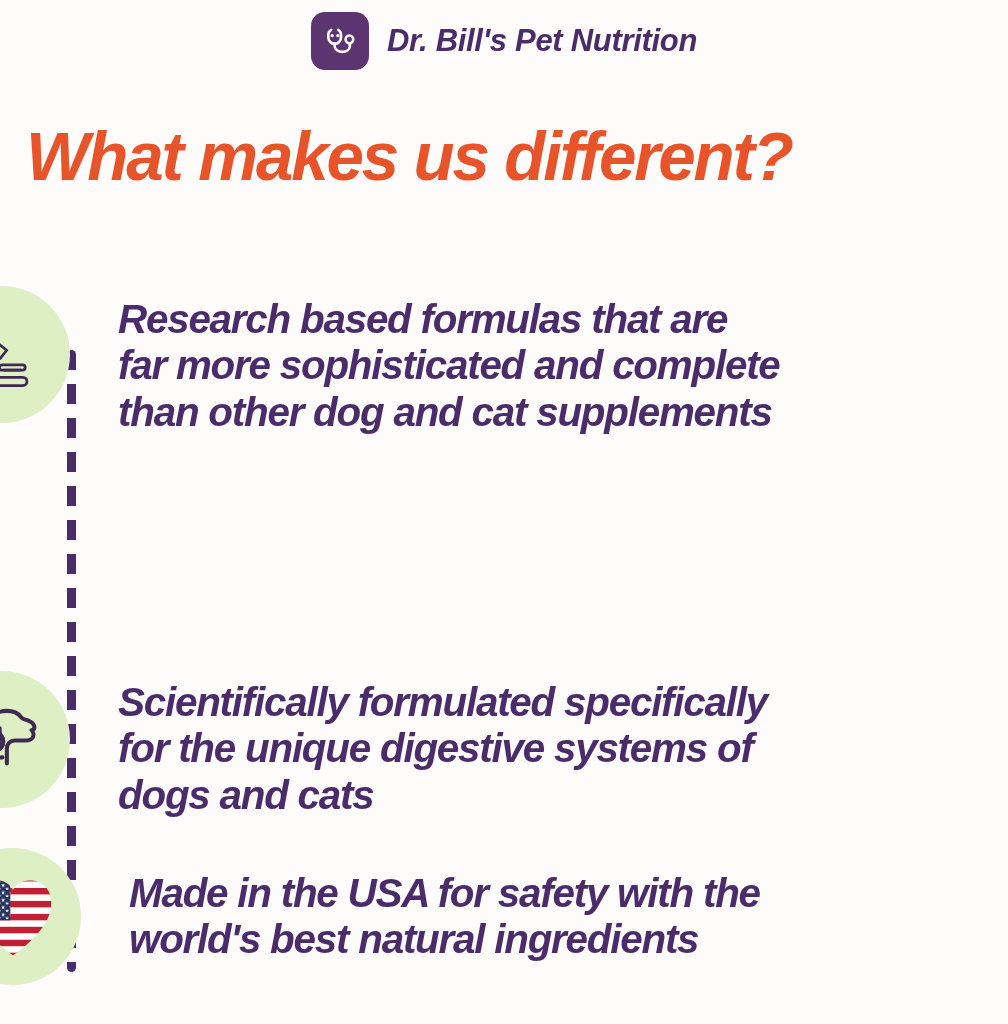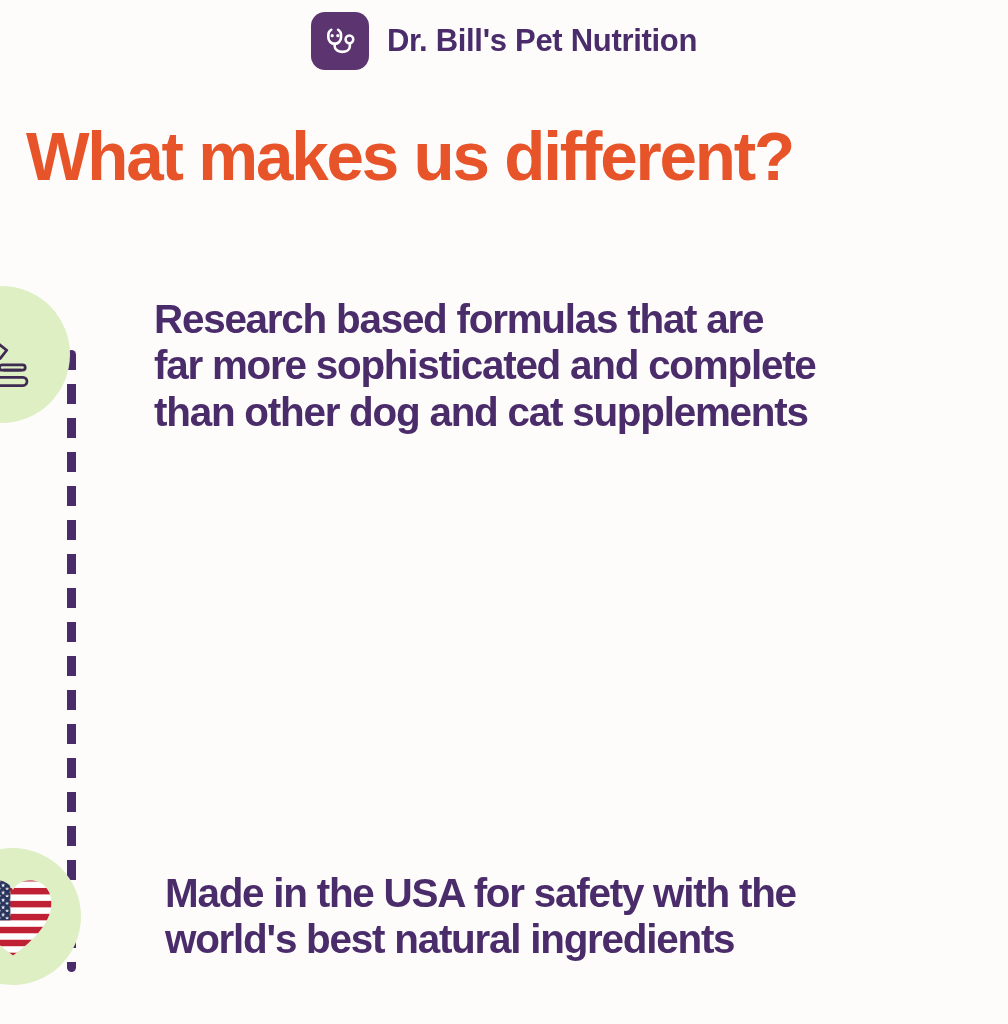--- a/index.html
+++ b/index.html
@@ -11,20 +11,21 @@
     background:#fdfcfb;
     font-family:"Liberation Sans", sans-serif;
     overflow:hidden;
   }
 
   .page {
     position:relative;
     width:1008px;
     height:892px;
     background:#fdfcfb;
+    font-style:italic;
   }
 
   
   .brand {
     position:absolute;
     top:6px; left:0; right:0;
     height:70px;
     display:flex;
     align-items:center;
     justify-content:center;
@@ -90,21 +91,20 @@
     z-index:0;
   }
 
   .feature {
     position:absolute;
     left:0;
     width:1008px;
     display:flex;
     align-items:flex-start;
     z-index:1;
-    gap:36px;
   }
   .feature-0 { top:0px; }
   .feature-1 { top:203px; }
   .feature-2 { top:385px; }
   .feature-3 { top:562px;margin-left:11px; }
 
   .icon-badge {
     position:relative;
     flex:0 0 auto;
     width:137px;
@@ -179,20 +179,47 @@
             </g>
           </svg>
         </span>
       </div>
       <div class="feature-text">Research based formulas that are
 far more sophisticated and complete
 than other dog and cat supplements</div>
     </div>
 
 
+    <div class="feature feature-2">
+      <div class="icon-badge">
+        <span>
+          <svg width="94" height="94" viewBox="0 0 100 100" fill="none" aria-hidden="true">
+            <g stroke="#3f2a52" stroke-width="4.3" stroke-linecap="round" stroke-linejoin="round" fill="none">
+
+              <path d="M28.0 48.0 c0 -16.5 12.0 -29.0 27.0 -29.0 c7.4 0 12.4 2.6 15.2 6.6
+                       c1.4 2.0 4.6 2.6 7.2 3.6 c4.0 1.5 7.0 4.2 7.0 7.4 c0 1.6 -1.4 2.6 -3.0 2.9
+                       c1.4 1.3 2.2 2.8 2.2 4.6 c0 4.0 -3.6 6.4 -8.0 6.4 l-12.2 0
+                       c-4.6 0 -8.2 3.4 -8.2 8.6 l0 16.0"></path>
+
+              <path d="M47.5 37.5 c0 10.0 1.0 18.5 -2.0 24.0"></path>
+
+              <path d="M44.5 52.0 l-3.0 -9.6 l8.2 5.0"></path>
+              <path d="M30.0 53.0 c0 -6.0 5.0 -11.0 11.8 -11.0"></path>
+              <path d="M41.8 42.0 c6.0 0 9.6 4.0 9.6 9.8 c0 5.4 -3.4 9.2 -9.0 9.2"></path>
+
+              <path d="M30.0 53.0 c-6.0 1.0 -11.0 7.5 -11.0 15.0 c0 6.0 3.0 10.6 7.0 13.0"></path>
+              <path d="M33.0 78.5 c3.0 -6.5 9.5 -10.0 17.5 -10.0"></path>
+            </g>
+          </svg>
+        </span>
+      </div>
+      <div class="feature-text">Scientifically formulated specifically
+for the unique digestive systems of
+dogs and cats</div>
+    </div>
 
     <div class="feature feature-3">
       <div class="icon-badge">
         <span>
           <svg width="88" height="84" viewBox="0 0 100 96" aria-hidden="true">
             <defs>
               <clipPath id="heartClip">
                 <path d="M50 92 C14 66 6 46 6 31.5 C6 16.5 17.5 6 30.5 6 C39.5 6 46.5 10.5 50 17
                          C53.5 10.5 60.5 6 69.5 6 C82.5 6 94 16.5 94 31.5 C94 46 86 66 50 92 Z"></path>
               </clipPath>

